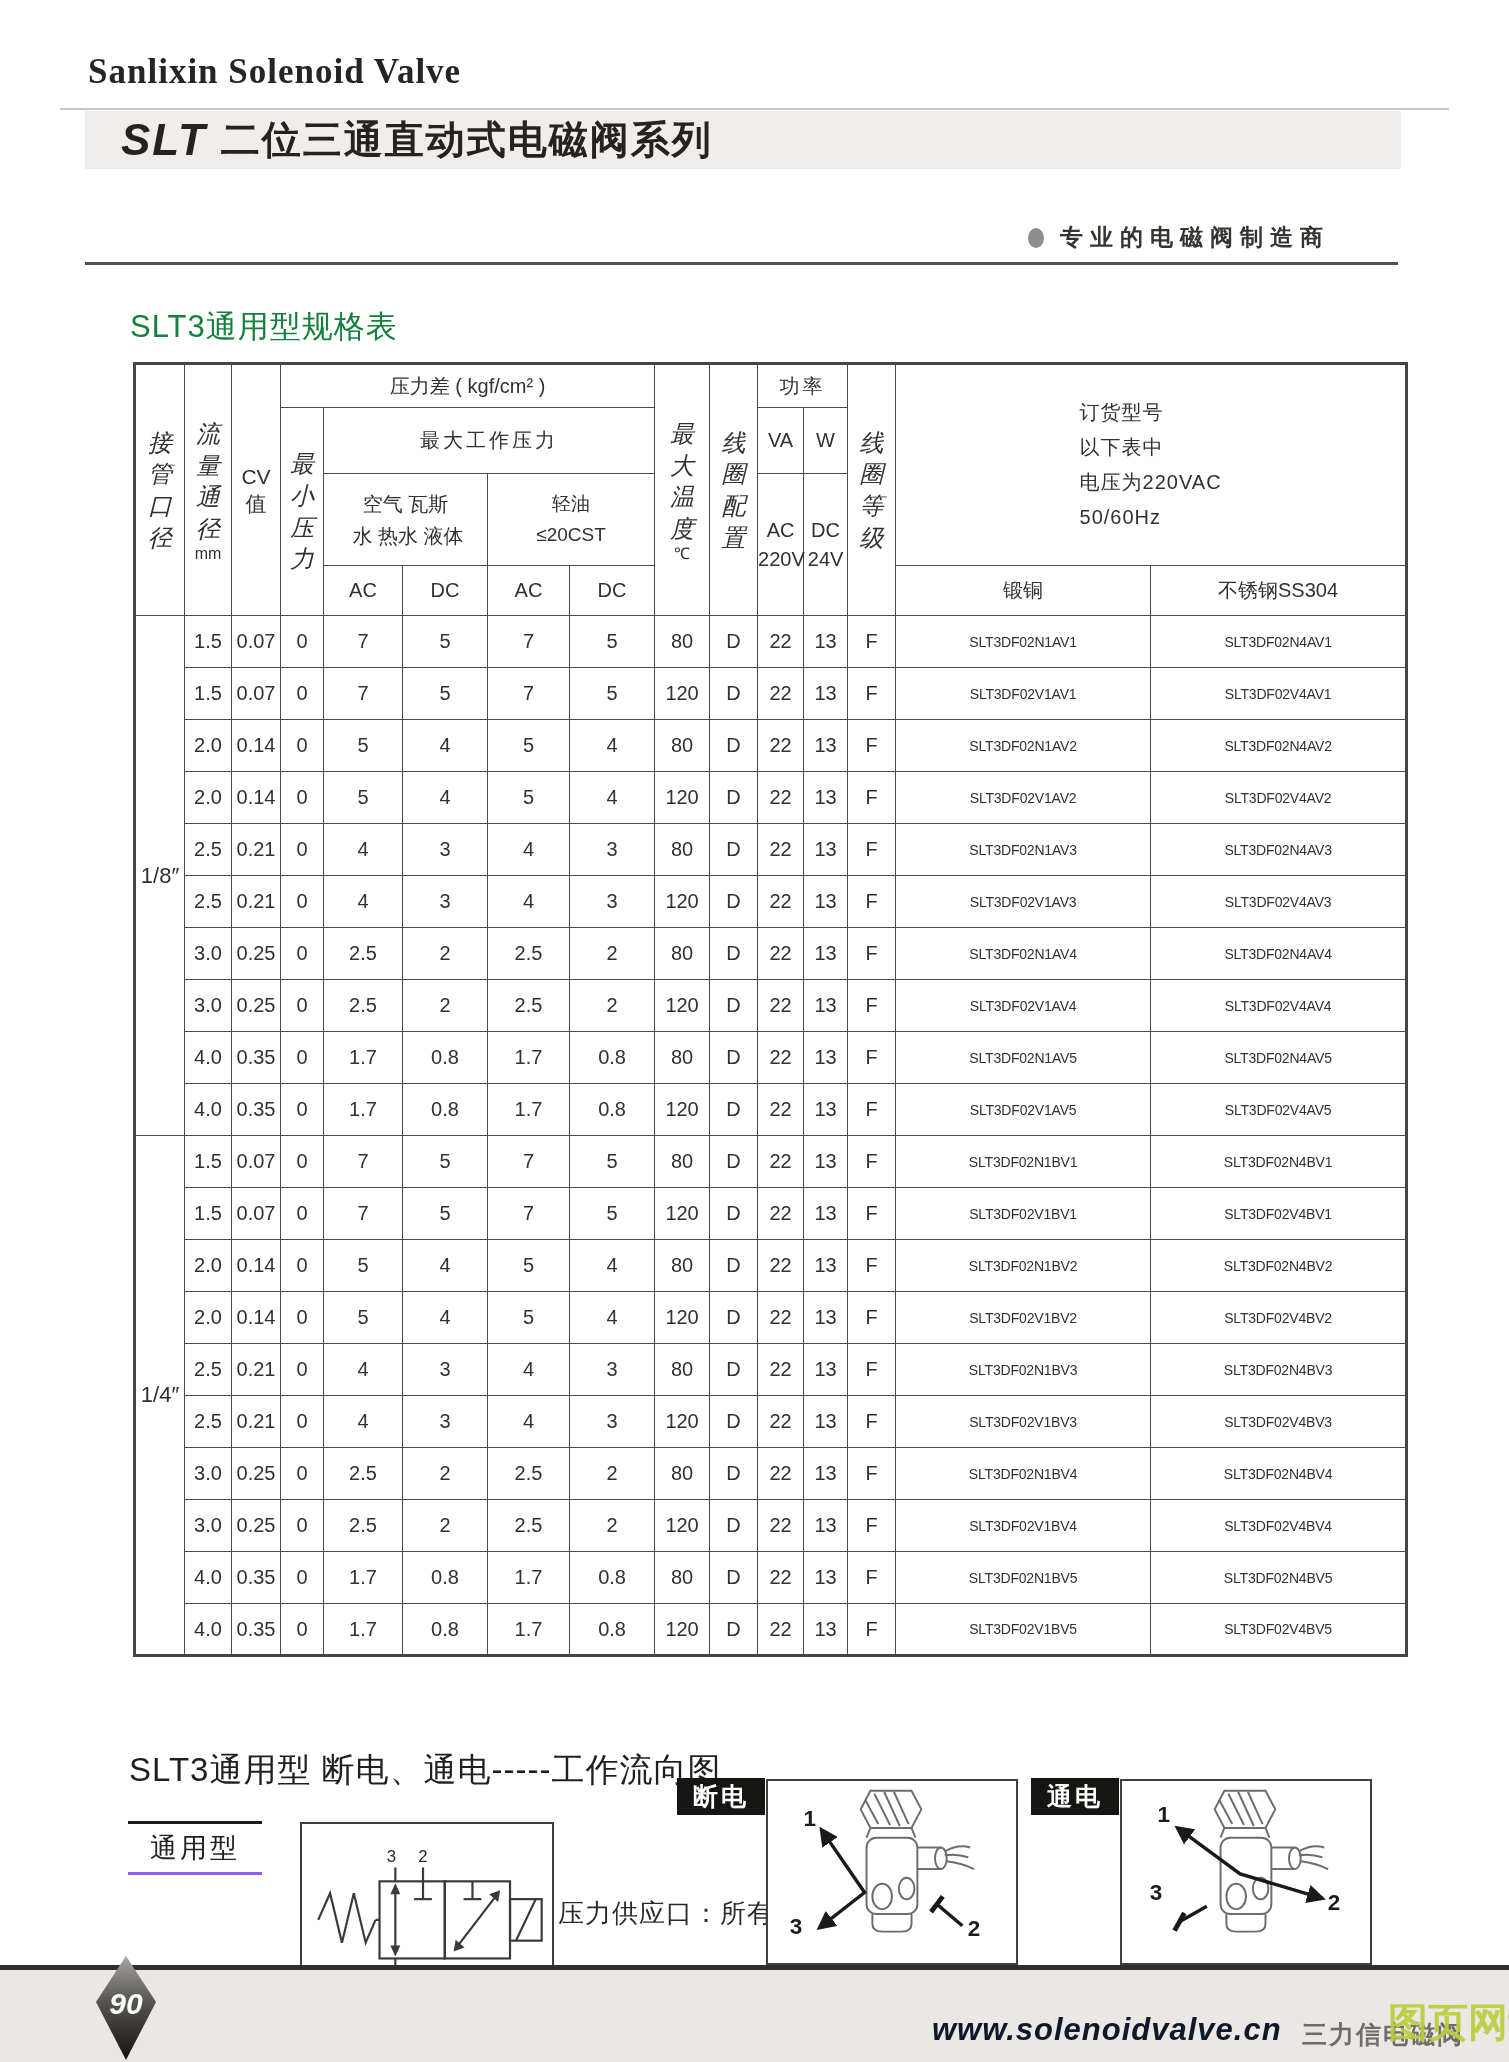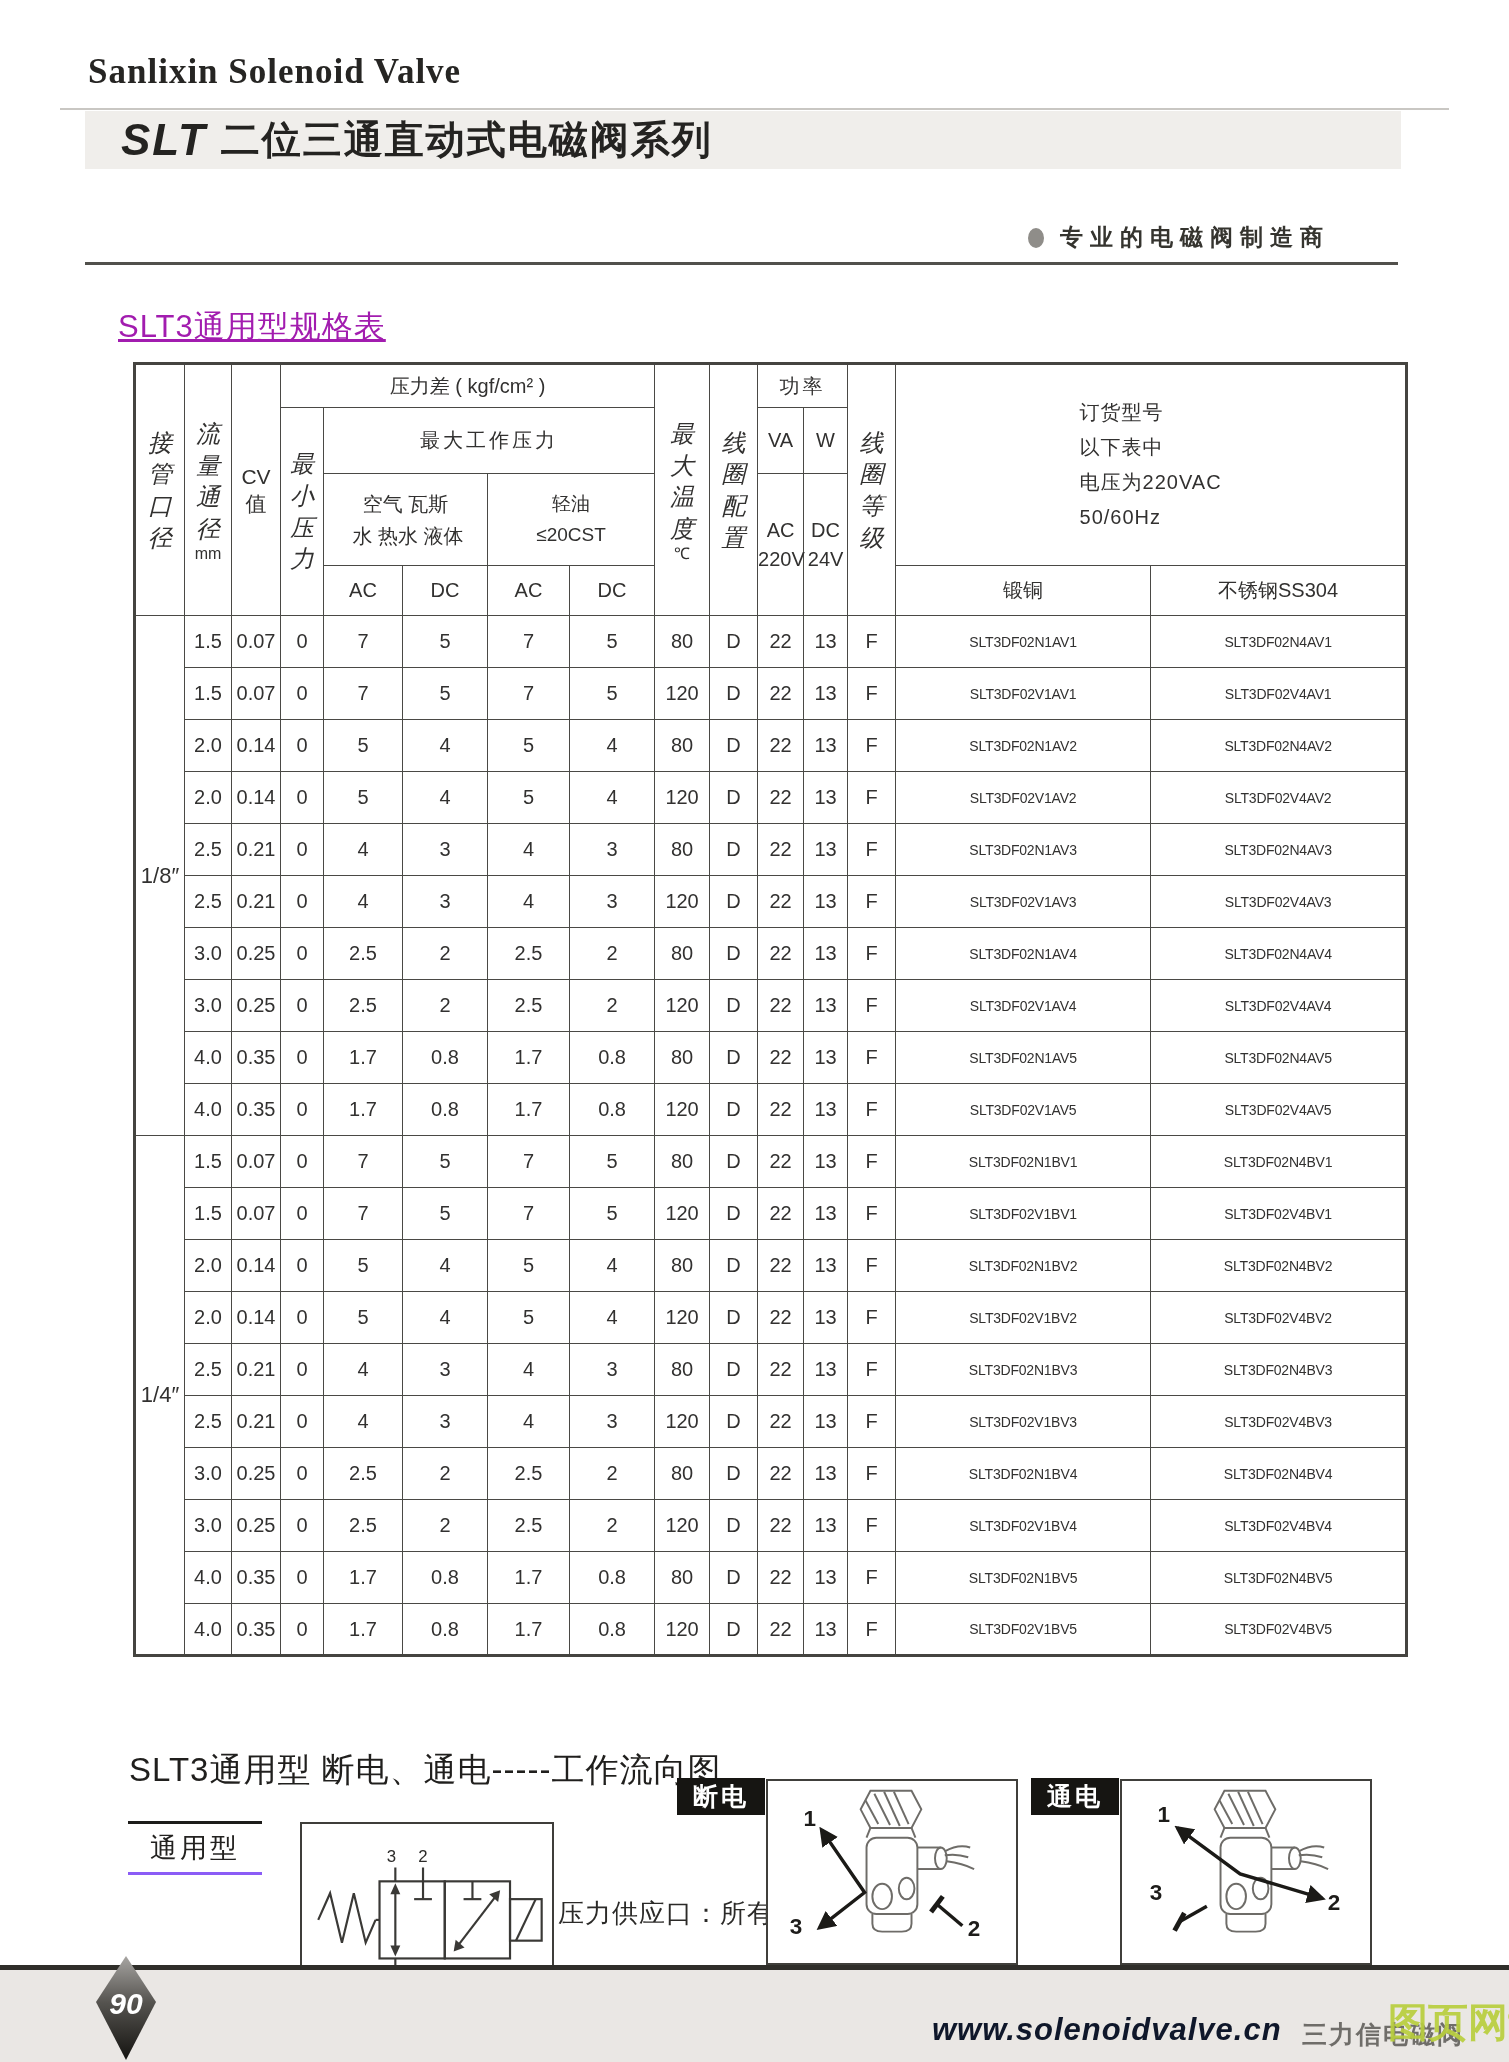--- a/index.html
+++ b/index.html
@@ -14,21 +14,21 @@
           display:flex;align-items:center;}
   .banner .slt{font-style:italic;font-weight:bold;font-size:44px;margin-left:36px;
                letter-spacing:2px;color:#242321;}
   .banner .rest{font-weight:bold;font-size:39px;margin-left:14px;letter-spacing:2px;color:#242321;}
   .tagline{position:absolute;left:1028px;top:222px;display:flex;align-items:center;}
   .bullet{width:16px;height:20px;border-radius:50%;background:#8f8d89;margin-right:16px;}
   .tagline .txt{font-size:23px;font-weight:bold;letter-spacing:7px;color:#35342f;}
   .rule{position:absolute;left:85px;top:262px;width:1313px;height:3px;background:#51504c;}
 
   
-  .table-title{position:absolute;left:118px;top:306px;font-size:31px;color:#a21caf;letter-spacing:1px;text-decoration:underline;}
+  .table-title{position:absolute;left:130px;top:306px;font-size:31px;color:#15803d;letter-spacing:1px;}
   table.spec{position:absolute;left:133px;top:362px;width:1272px;border-collapse:collapse;
              table-layout:fixed;border:3px solid #454440;}
   .spec th,.spec td{border:1.5px solid #4a4945;text-align:center;vertical-align:middle;
                     font-weight:normal;padding:0;color:#323130;font-size:20px;background:#fff;}
   .spec thead tr.h1{height:44px;}
   .spec thead tr.h2{height:66px;}
   .spec thead tr.h3{height:92px;}
   .spec thead tr.h4{height:50px;}
   .spec tbody tr{height:52px;}
   .vtext{display:inline-block;width:1.3em;margin:0 auto;line-height:1.32;font-size:24px;font-style:italic;}

